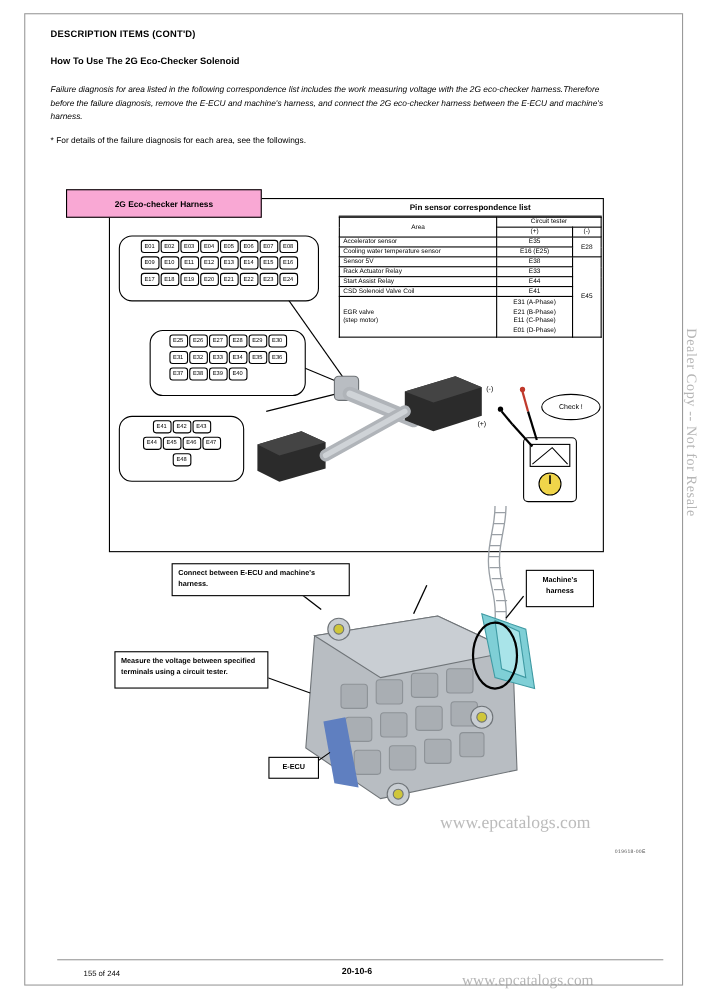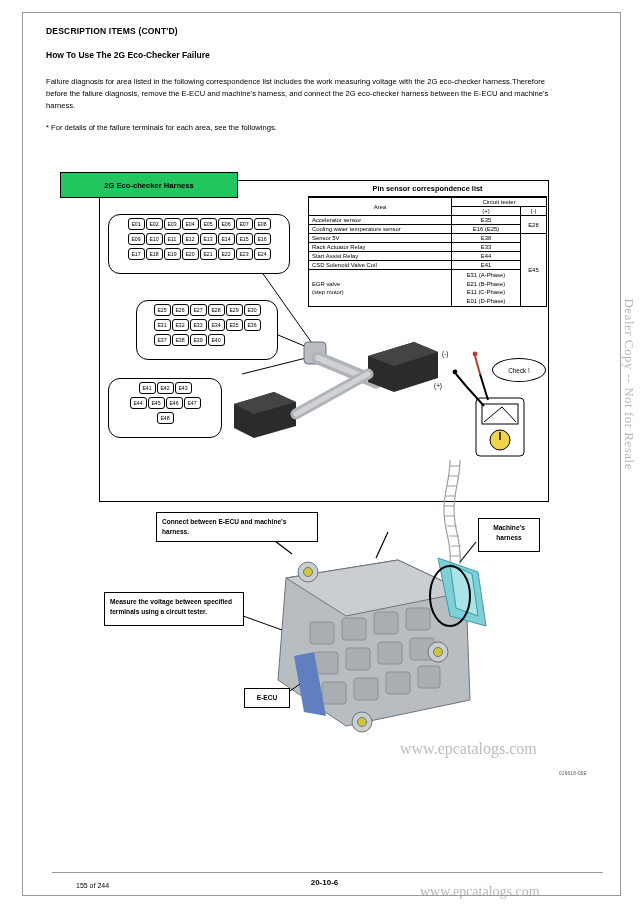--- a/index.html
+++ b/index.html
@@ -26,33 +26,34 @@
   h1.section {
     font-size: 8.5px; font-weight: bold; letter-spacing: .2px;
     margin: 0 0 14px 0;
   }
   h2.sub {
     font-size: 8.5px; font-weight: bold; margin: 0 0 16px 0;
   }
   p.body {
     font-size: 7.6px; line-height: 1.55; margin: 0 0 12px 0;
     max-width: 520px;
+    font-style: italic;
   }
   p.note { font-size: 7.6px; margin: 0 0 8px 0; }
 
   
   .figure {
     position: absolute; left: 46px; top: 160px; width: 555px; height: 620px;
   }
   .diagram-box {
     position: absolute; left: 53px; top: 20px; width: 448px; height: 320px;
     border: 1px solid #000; background: #fff;
   }
   .lbl-box {
-    position: absolute; border: 1px solid #000; background:#22c55e;
+    position: absolute; border: 1px solid #000; background:#f9a8d4;
     font-size: 7px; font-weight: bold; text-align:center;
     display:flex; align-items:center; justify-content:center;
     box-sizing: border-box;
   }
   .harness-title {
     left: 14px; top: 12px; width: 178px; height: 26px; font-size: 7.6px;
   }
   
   .conn {
     position:absolute; border:1px solid #000; border-radius:12px; background:#fff;
@@ -133,23 +134,23 @@
   }
 </style>
 </head>
 <body>
 
 <div class="page">
   <div class="frame"></div>
 
   <div class="content">
     <h1 class="section">DESCRIPTION ITEMS (CONT'D)</h1>
-    <h2 class="sub">How To Use The 2G Eco-Checker Failure</h2>
+    <h2 class="sub">How To Use The 2G Eco-Checker Solenoid</h2>
     <p class="body">Failure diagnosis for area listed in the following correspondence list includes the work measuring voltage with the 2G eco-checker harness.Therefore before the failure diagnosis, remove the E-ECU and machine's harness, and connect the 2G eco-checker harness between the E-ECU and machine's harness.</p>
-    <p class="note">* For details of the failure terminals for each area, see the followings.</p>
+    <p class="note">* For details of the failure diagnosis for each area, see the followings.</p>
   </div>
 
   <div class="figure">
 
     <div class="diagram-box"></div>
 
     <svg class="art" viewBox="0 0 555 620">
 
       <path d="M196 84 L268 186" stroke="#000" stroke-width="1" fill="none"></path>
       <path d="M196 160 L268 190" stroke="#000" stroke-width="1" fill="none"></path>

